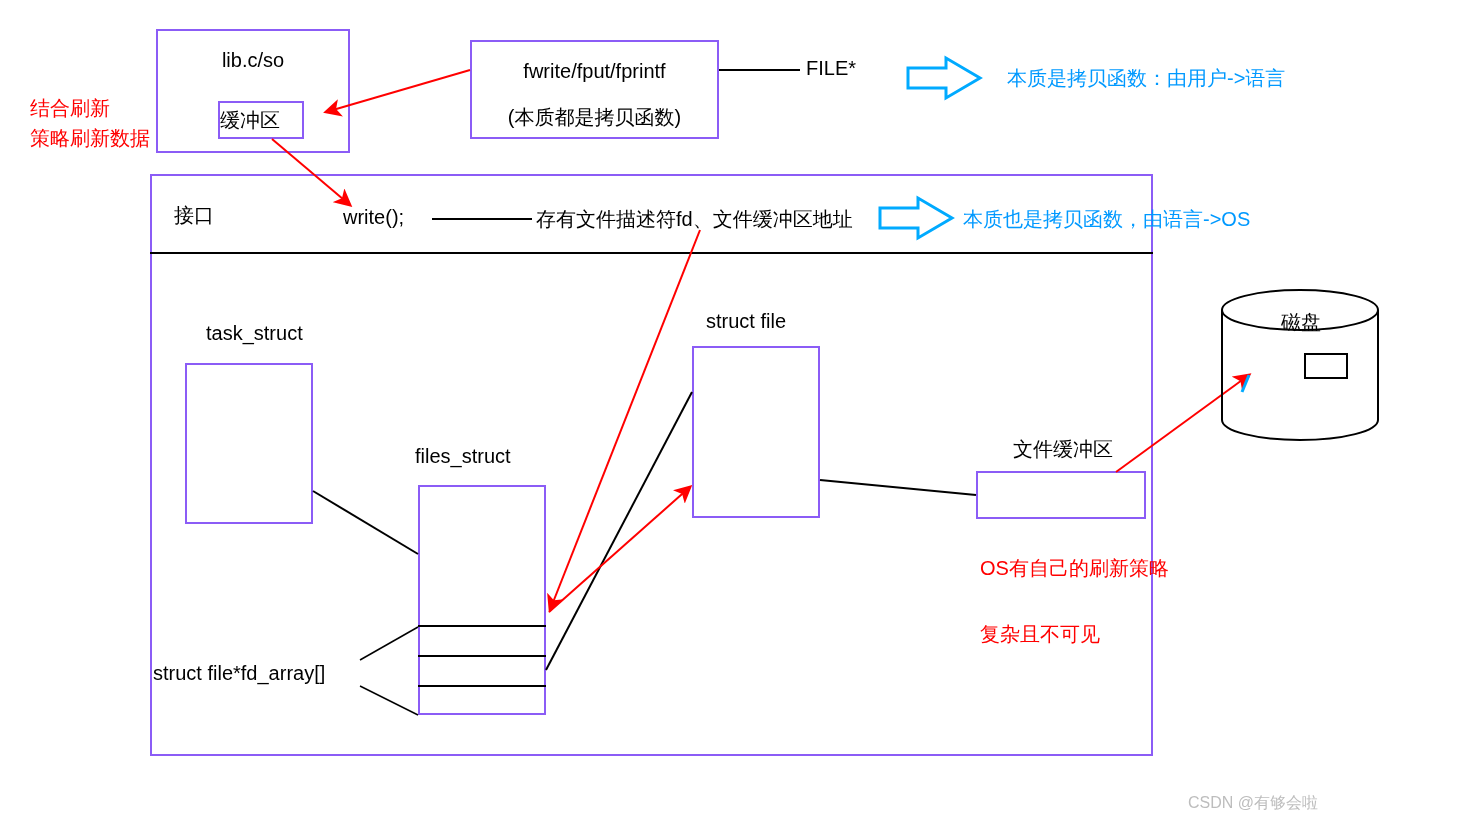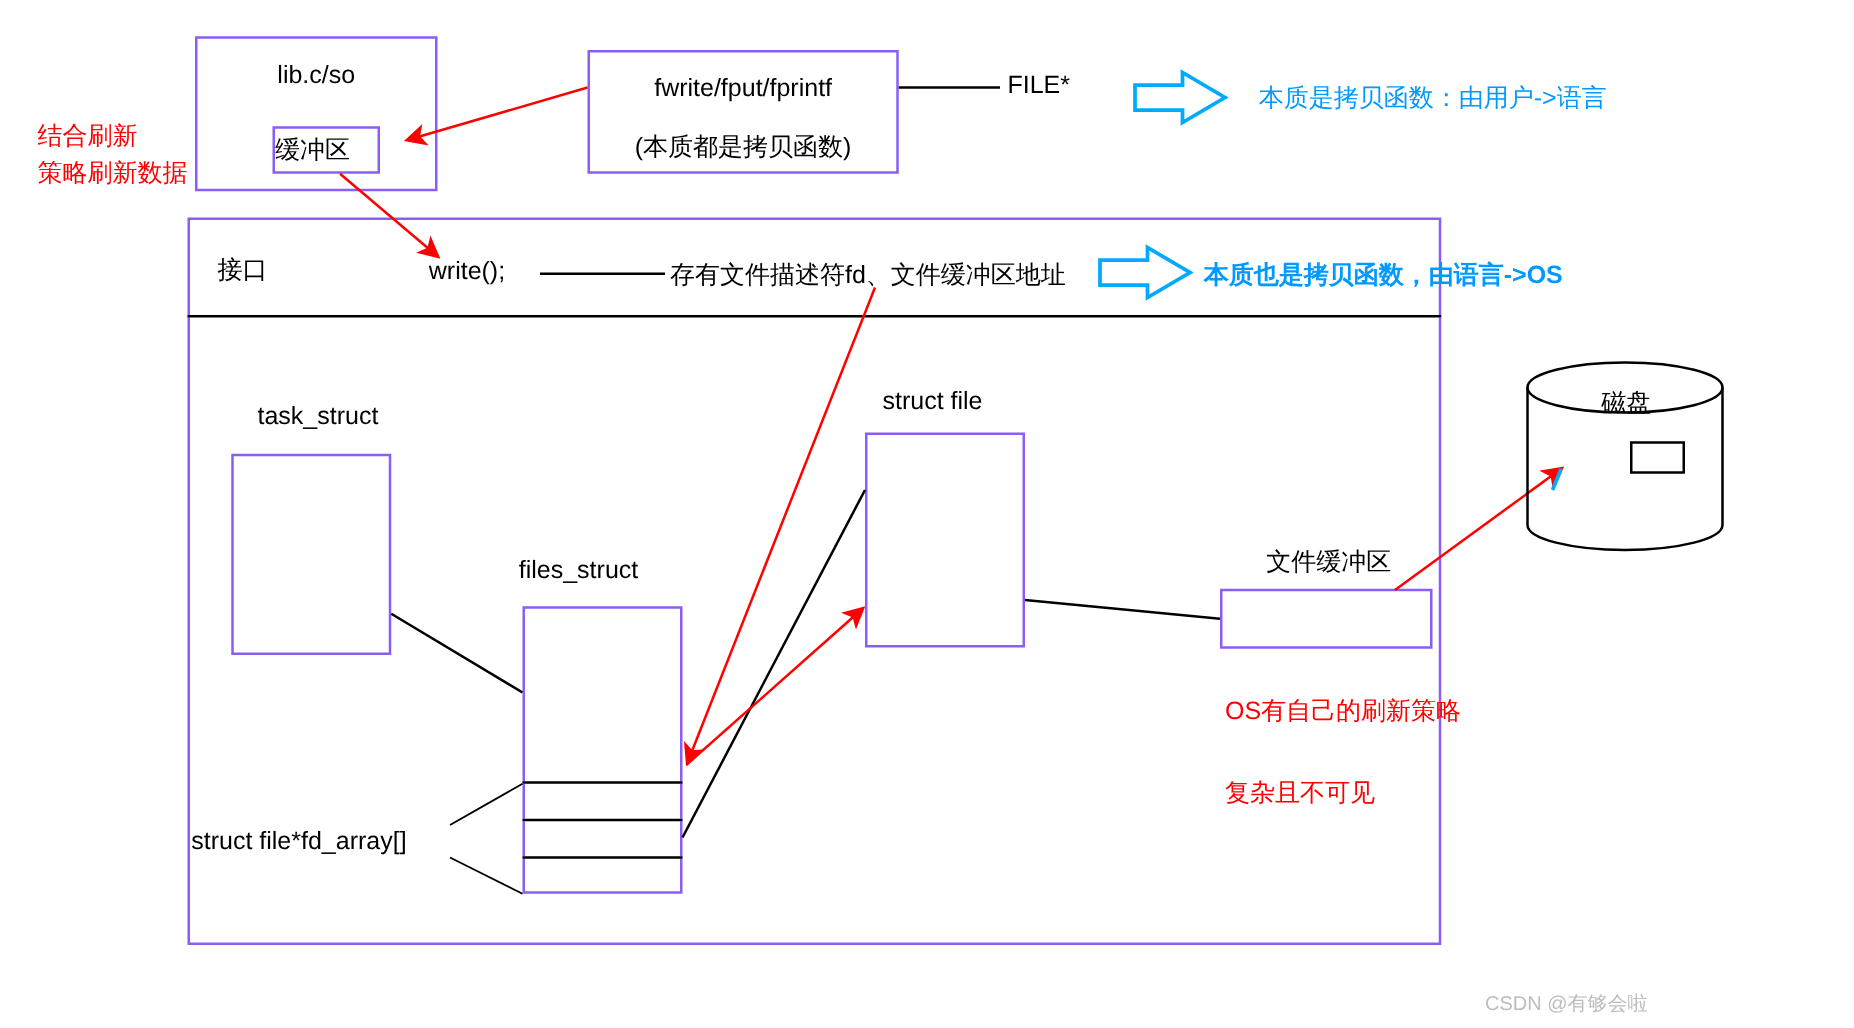--- a/index.html
+++ b/index.html
@@ -64,21 +64,21 @@
 <div class="label blue" style="left:1007px; top:65px;">本质是拷贝函数：由用户-&gt;语言</div>
 
 <div class="box" style="left:150px; top:174px; width:1003px; height:582px;"></div>
 
 <div class="box" style="left:150px; top:252px; width:1003px; height:0; border:none; border-top:2px solid #000;"></div>
 
 <div class="label" style="left:174px; top:202px;">接口</div>
 <div class="label" style="left:343px; top:206px;">write();</div>
 <div class="label" style="left:536px; top:206px;">存有文件描述符fd、文件缓冲区地址</div>
 
-<div class="label blue" style="left:963px; top:206px;font-weight:bold;">本质也是拷贝函数，由语言-&gt;OS</div>
+<div class="label blue" style="left:963px; top:206px;">本质也是拷贝函数，由语言-&gt;OS</div>
 
 <div class="label" style="left:1281px; top:261px;margin-top:48px;">磁盘</div>
 
 <div class="label" style="left:206px; top:322px;">task_struct</div>
 <div class="box" style="left:185px; top:363px; width:128px; height:161px;"></div>
 
 <div class="label" style="left:415px; top:445px;">files_struct</div>
 <div class="box" style="left:418px; top:485px; width:128px; height:230px;"></div>
 
 <div class="box" style="left:418px; top:625px; width:128px; height:0; border:none; border-top:2px solid #000;"></div>

